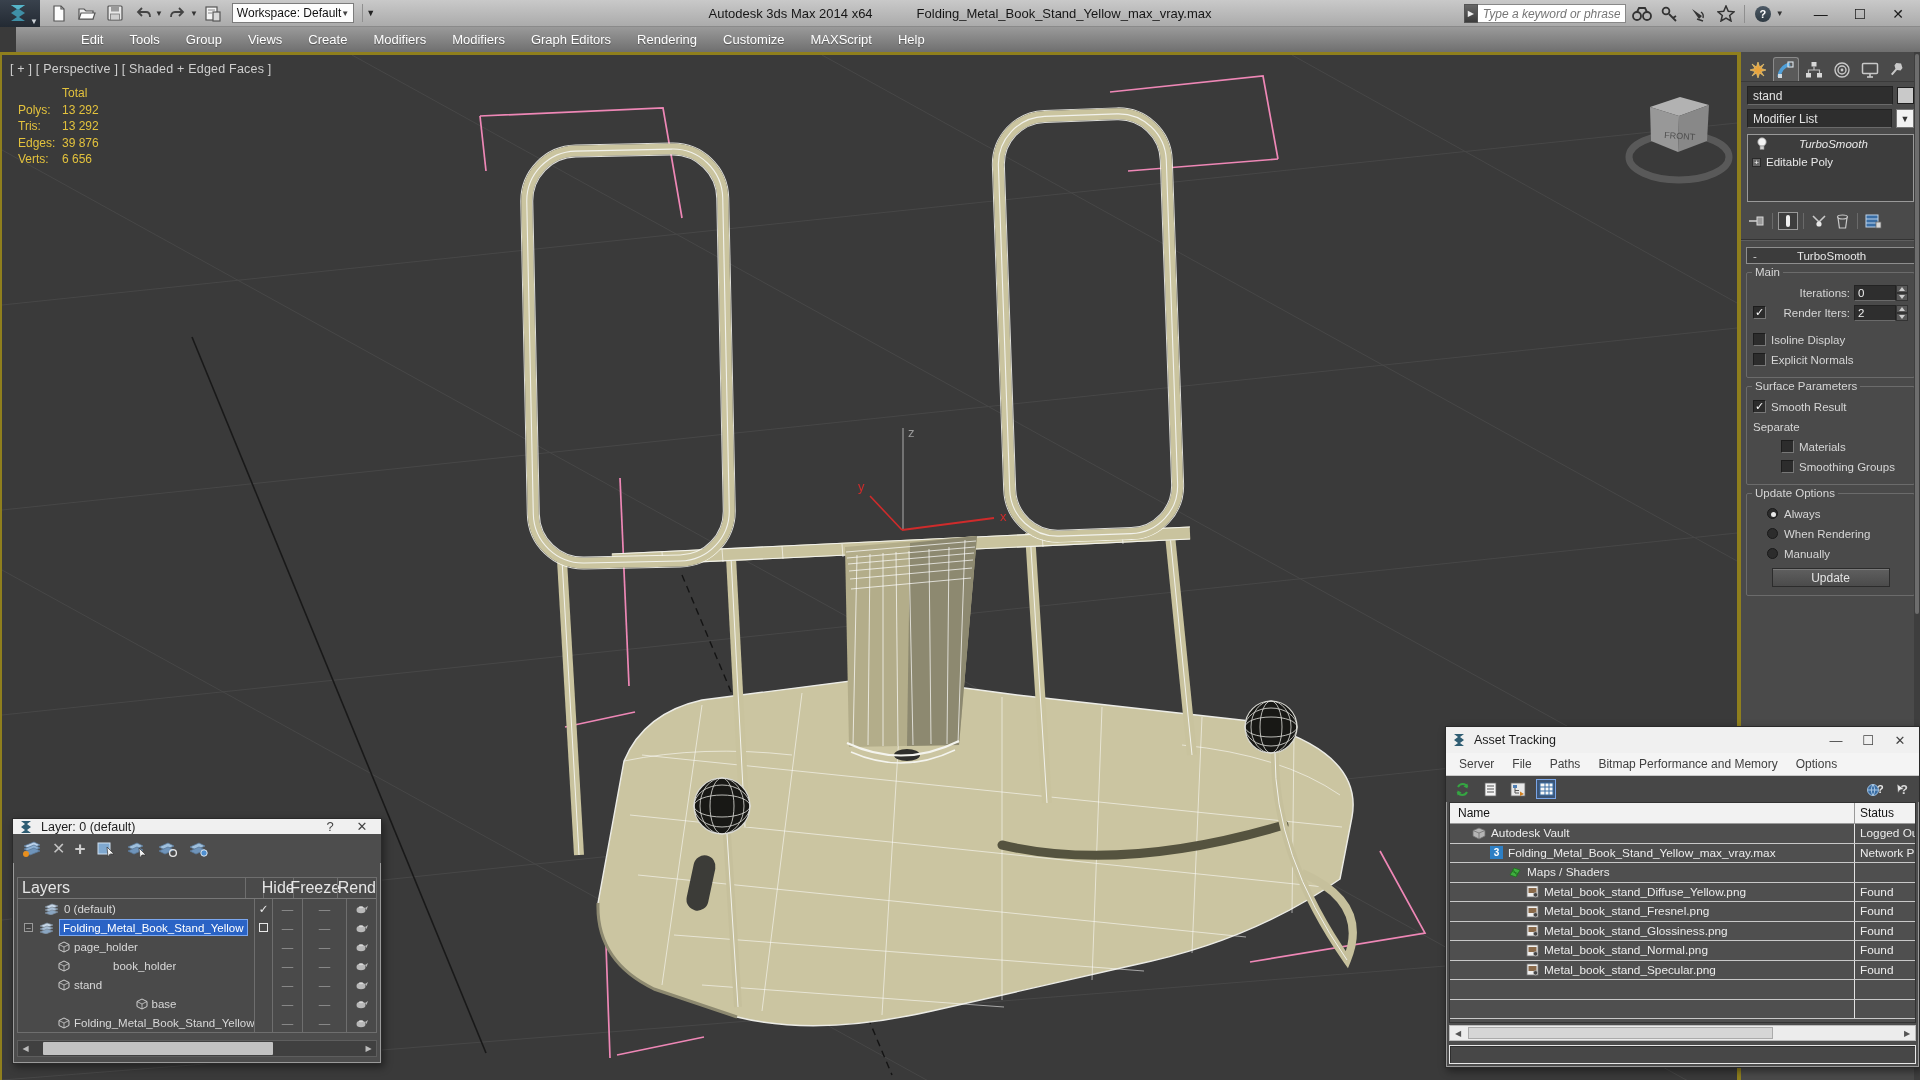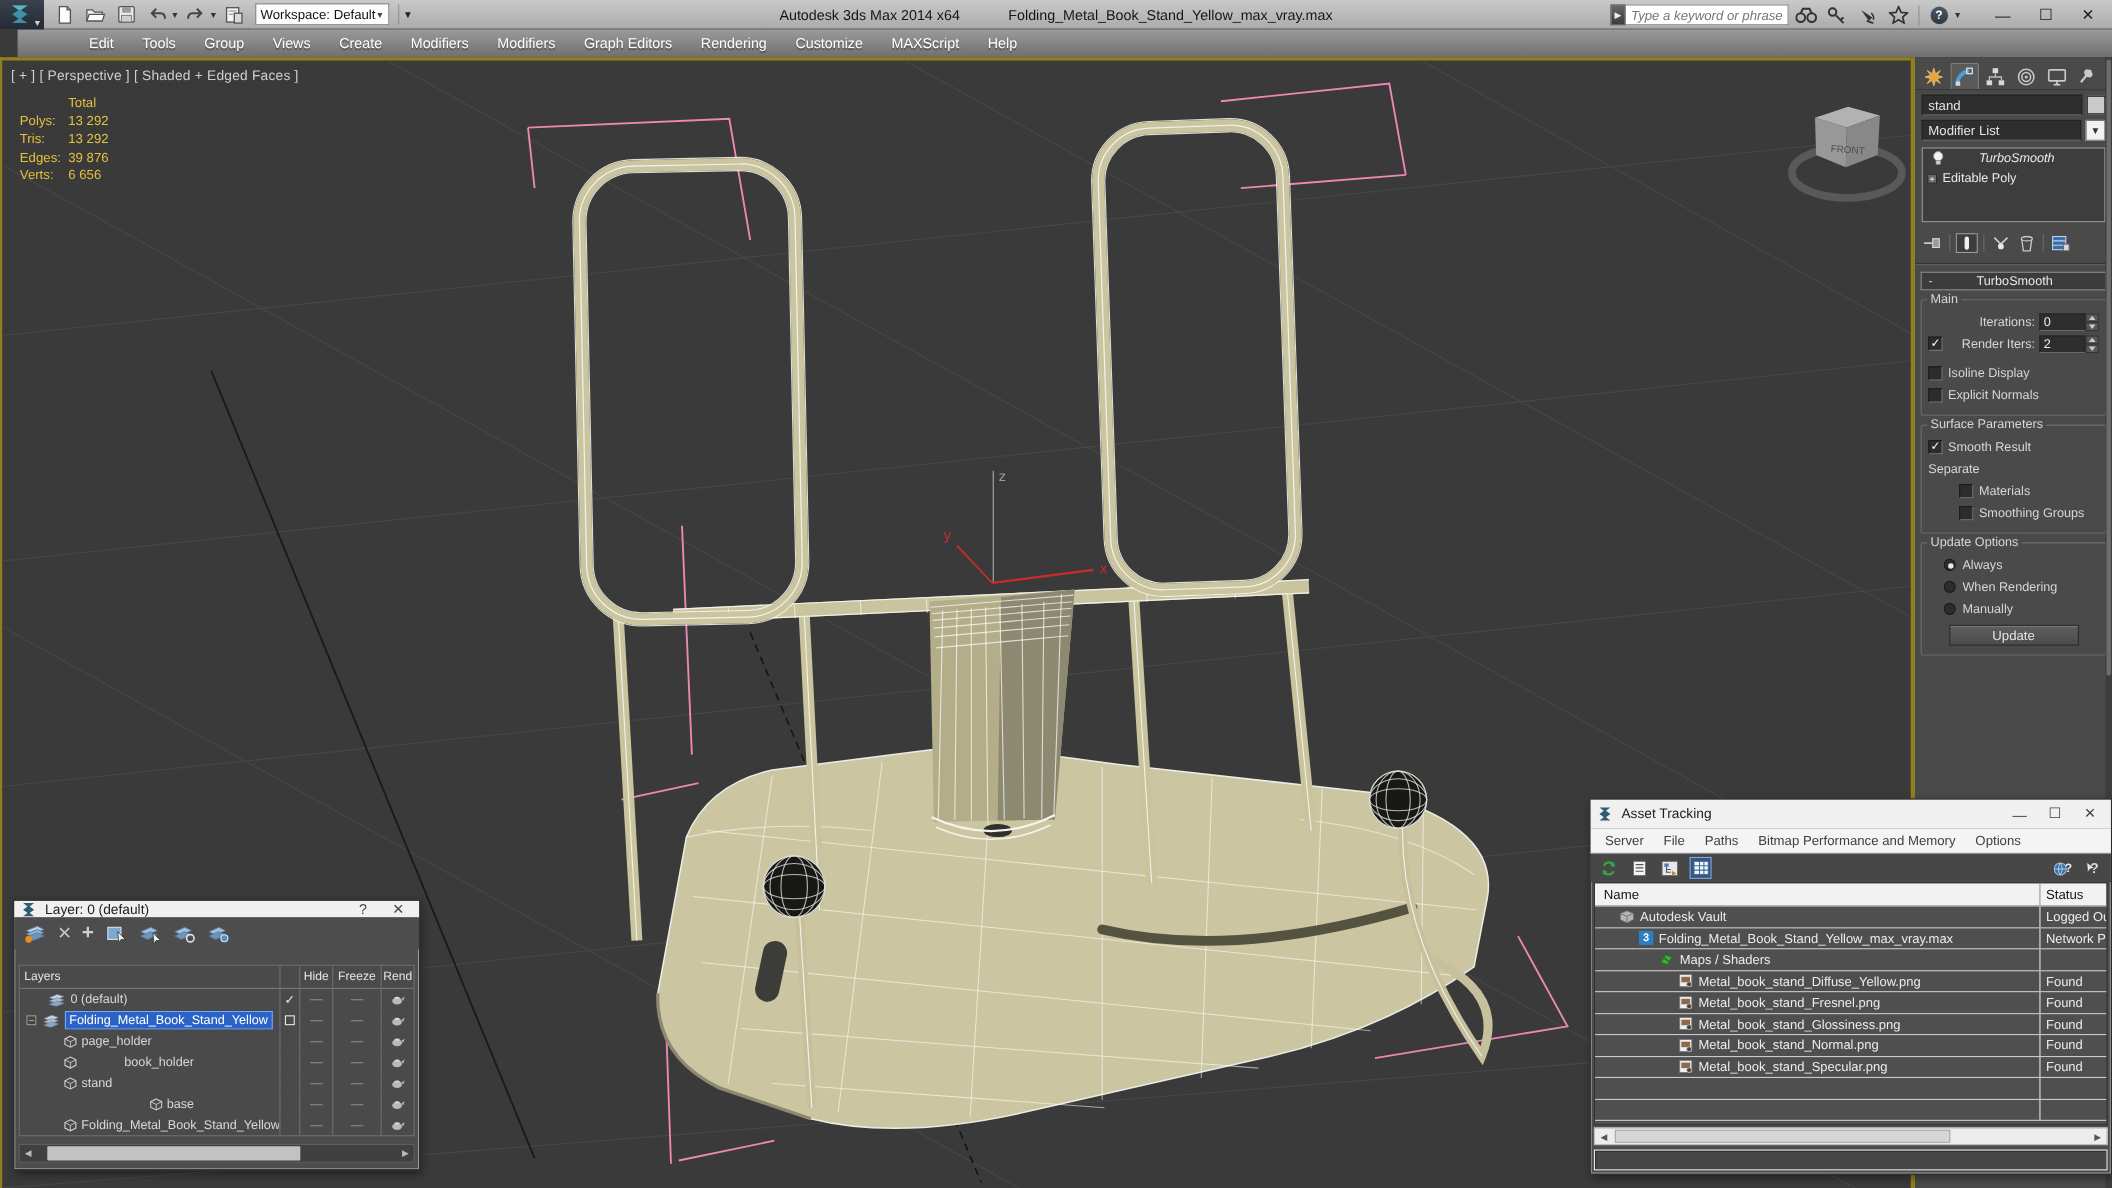--- a/index.html
+++ b/index.html
@@ -93,21 +93,21 @@
   
   .dialog{position:absolute;background:#4d4d4d;border:1px solid #2a2a2a;box-shadow:0 0 0 1px #9a9a9a inset, 2px 3px 8px rgba(0,0,0,.45);}
   .dlg-title{height:15px;background:#f0f0f0;display:flex;align-items:center;padding:0 6px;gap:6px;color:#1d1d1d;font-size:12.5px;}
   .dlg-title .spacer{flex:1;}
   .dlg-btn{width:26px;text-align:center;color:#444;font-size:13px;}
 
   
   .layer-dlg{left:12px;top:818px;width:370px;height:246px;}
   .ld-toolbar{height:29px;display:flex;align-items:center;gap:9px;padding:0 8px;background:#4d4d4d;}
   .ld-grid{position:absolute;left:4px;top:58px;right:4px;height:156px;border:1px solid #6e6e6e;background:#4a4a4a;overflow:hidden;}
-  .ld-hrow{display:flex;height:21px;border-bottom:1px solid #777;color:#e6e6e6;font-size:11px;align-items:center;justify-content:space-between;}
+  .ld-hrow{display:flex;height:21px;border-bottom:1px solid #777;color:#e6e6e6;font-size:16px;align-items:center;justify-content:space-between;}
   .ld-row{display:flex;height:19px;align-items:center;color:#d8d8d8;font-size:11.5px;position:relative;}
   .ld-c-name{width:236px;display:flex;align-items:center;overflow:hidden;white-space:nowrap;padding-left:4px;gap:4px;}
   .ld-c-cur{width:18px;text-align:center;border-left:1px solid #6e6e6e;align-self:stretch;display:flex;align-items:center;justify-content:center;}
   .ld-c-hide{width:30px;text-align:center;border-left:1px solid #6e6e6e;align-self:stretch;display:flex;align-items:center;justify-content:center;color:#9a9a9a;}
   .ld-c-frz{width:44px;text-align:center;border-left:1px solid #6e6e6e;align-self:stretch;display:flex;align-items:center;justify-content:center;color:#9a9a9a;}
   .ld-c-rend{flex:1;border-left:1px solid #6e6e6e;align-self:stretch;display:flex;align-items:center;justify-content:center;}
   .ld-hrow .ld-c-hide,.ld-hrow .ld-c-frz{color:#e6e6e6;}
   .ld-row .nm{overflow:hidden;text-overflow:clip;white-space:nowrap;}
   .ld-row.sel .selwrap{background:#2a63c5;border:1px solid #7ba7f0;color:#fff;padding:0 3px;height:17px;display:flex;align-items:center;}
   .ind2{padding-left:26px !important;}

